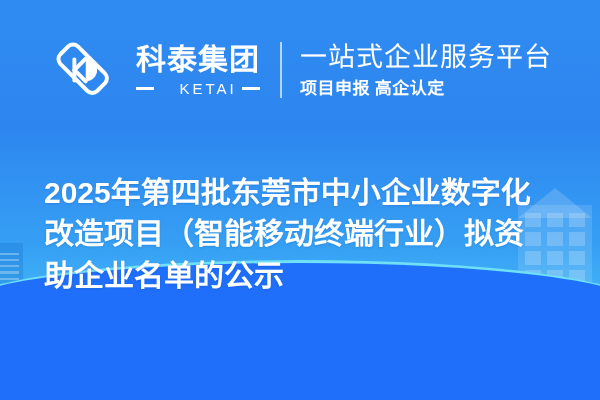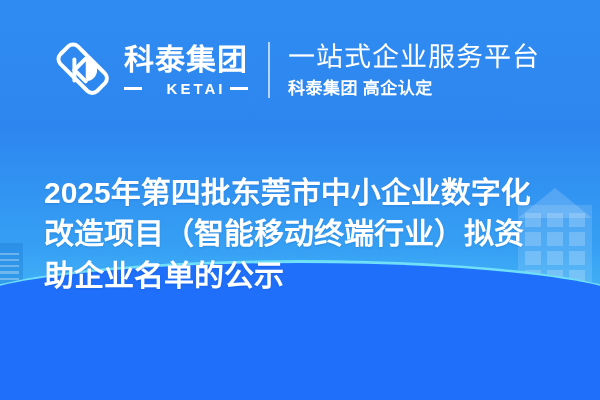--- a/index.html
+++ b/index.html
@@ -138,21 +138,21 @@
     width: 600px;
     height: 140px;
     display: flex;
     align-items: center;
     padding-left: 56px;
   }
 
   .logo-block {
     display: flex;
     align-items: center;
-    gap: 12px;
+    gap: 24px;
   }
 
   .logo-mark { width: 56px; height: 56px; flex: 0 0 56px; }
 
   .logo-words {
     display: flex;
     flex-direction: column;
     align-items: stretch;
     line-height: 1;
   }
@@ -171,21 +171,21 @@
   }
   .logo-en-row .bar {
     flex: 1 1 auto;
     height: 3px;
     background: #ffffff;
     min-width: 10px;
   }
   .logo-en {
     color: #ffffff;
     font-size: 15px;
-    font-weight: 700;
+    font-weight: 400;
     letter-spacing: 3px;
     white-space: nowrap;
     padding-left: 20px;
   }
 
   .divider {
     width: 2px;
     height: 56px;
     background: rgba(255,255,255,0.65);
     margin: 0 18px 0 20px;
@@ -321,19 +321,19 @@
           <span class="logo-en">KETAI</span>
           <span class="bar"></span>
         </div>
       </div>
     </div>
 
     <div class="divider"></div>
 
     <div class="tagline">
       <div class="tagline-main">一站式企业服务平台</div>
-      <div class="tagline-sub">科泰集团 高企认定</div>
+      <div class="tagline-sub">项目申报 高企认定</div>
     </div>
   </div>
 
   <h1 class="title">2025年第四批东莞市中小企业数字化改造项目（智能移动终端行业）拟资助企业名单的公示</h1>
 
 </div>
 
 </body></html>

